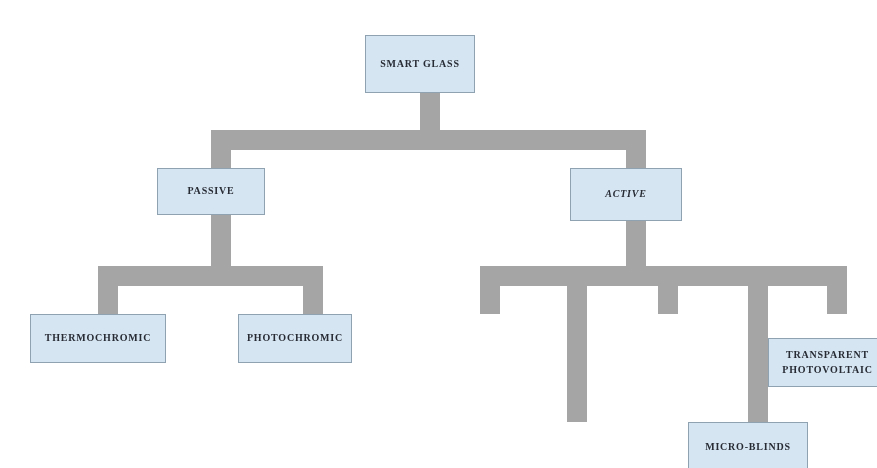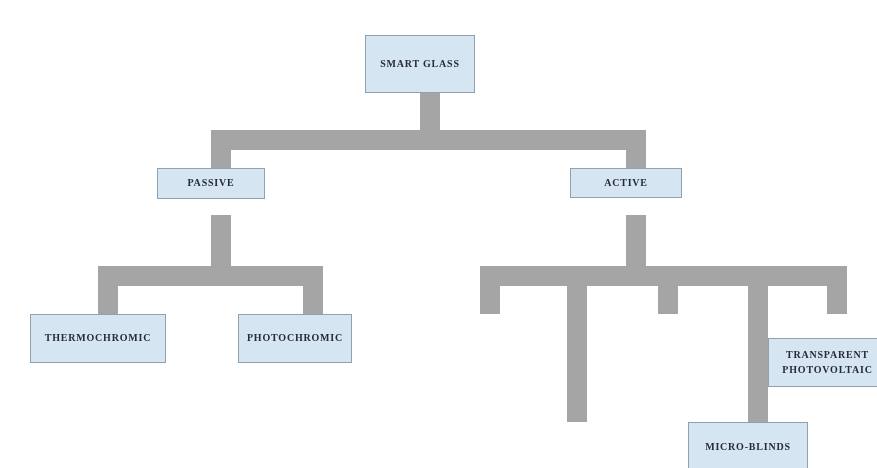--- a/index.html
+++ b/index.html
@@ -29,22 +29,22 @@
     white-space:pre-line;
     line-height:1.45;
     padding:0 2px;
   }
   .conn { position:absolute; background:#a5a5a5; }
   .h { height:1px; }
   .v { width:1px; }
 
   
   .n-root          { left:345px; top:15px;  width:110px; height:58px; }
-  .n-passive       { left:137px; top:148px; width:108px; height:31px; }
-  .n-active        { left:550px; top:148px; width:112px; height:30px; }
+  .n-passive       { left:137px; top:148px; width:108px; height:47px; }
+  .n-active        { left:550px; top:148px; width:112px; height:53px;font-style:italic; }
   .n-thermochromic { left:10px;  top:294px; width:136px; height:49px; }
   .n-photochromic  { left:218px; top:294px; width:114px; height:49px; }
   .n-spd           { left:393px; top:294px; width:134px; height:49px; }
   .n-electro       { left:572px; top:294px; width:133px; height:49px; }
   .n-tpv           { left:748px; top:294px; width:119px; height:49px;margin-top:24px; }
   .n-pdlc          { left:482px; top:402px; width:132px; height:50px; }
   .n-micro         { left:668px; top:402px; width:120px; height:50px;text-align:center; }
 
   
   .c-root-stem     { left:400px; top:73px;  height:37px; }

